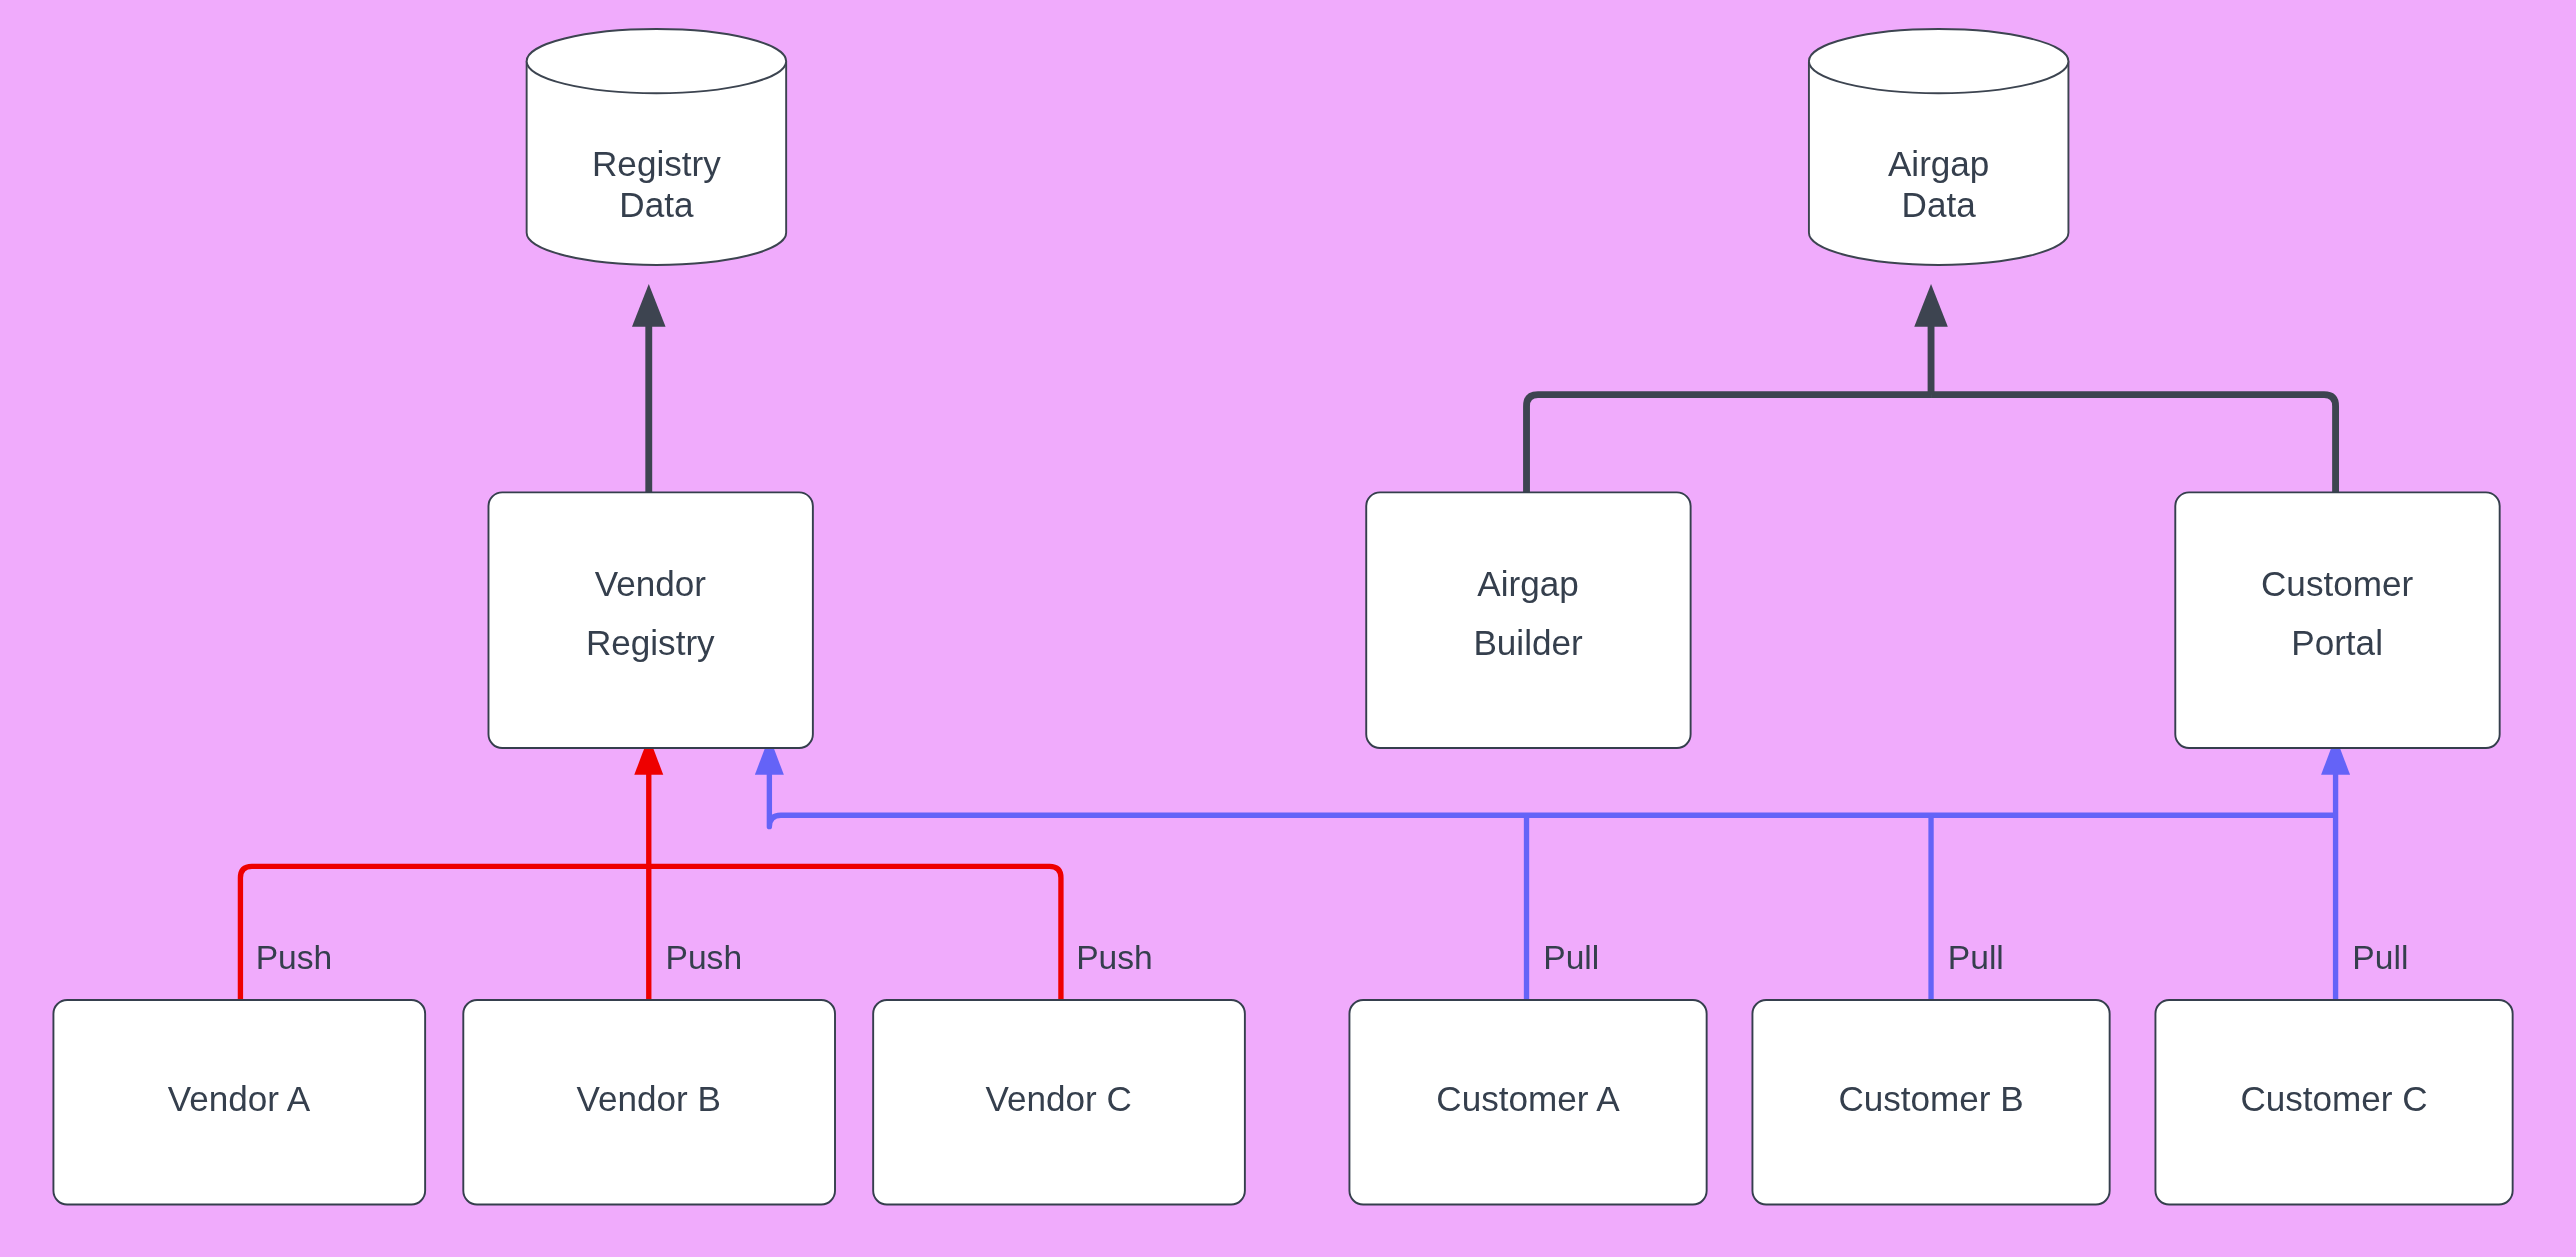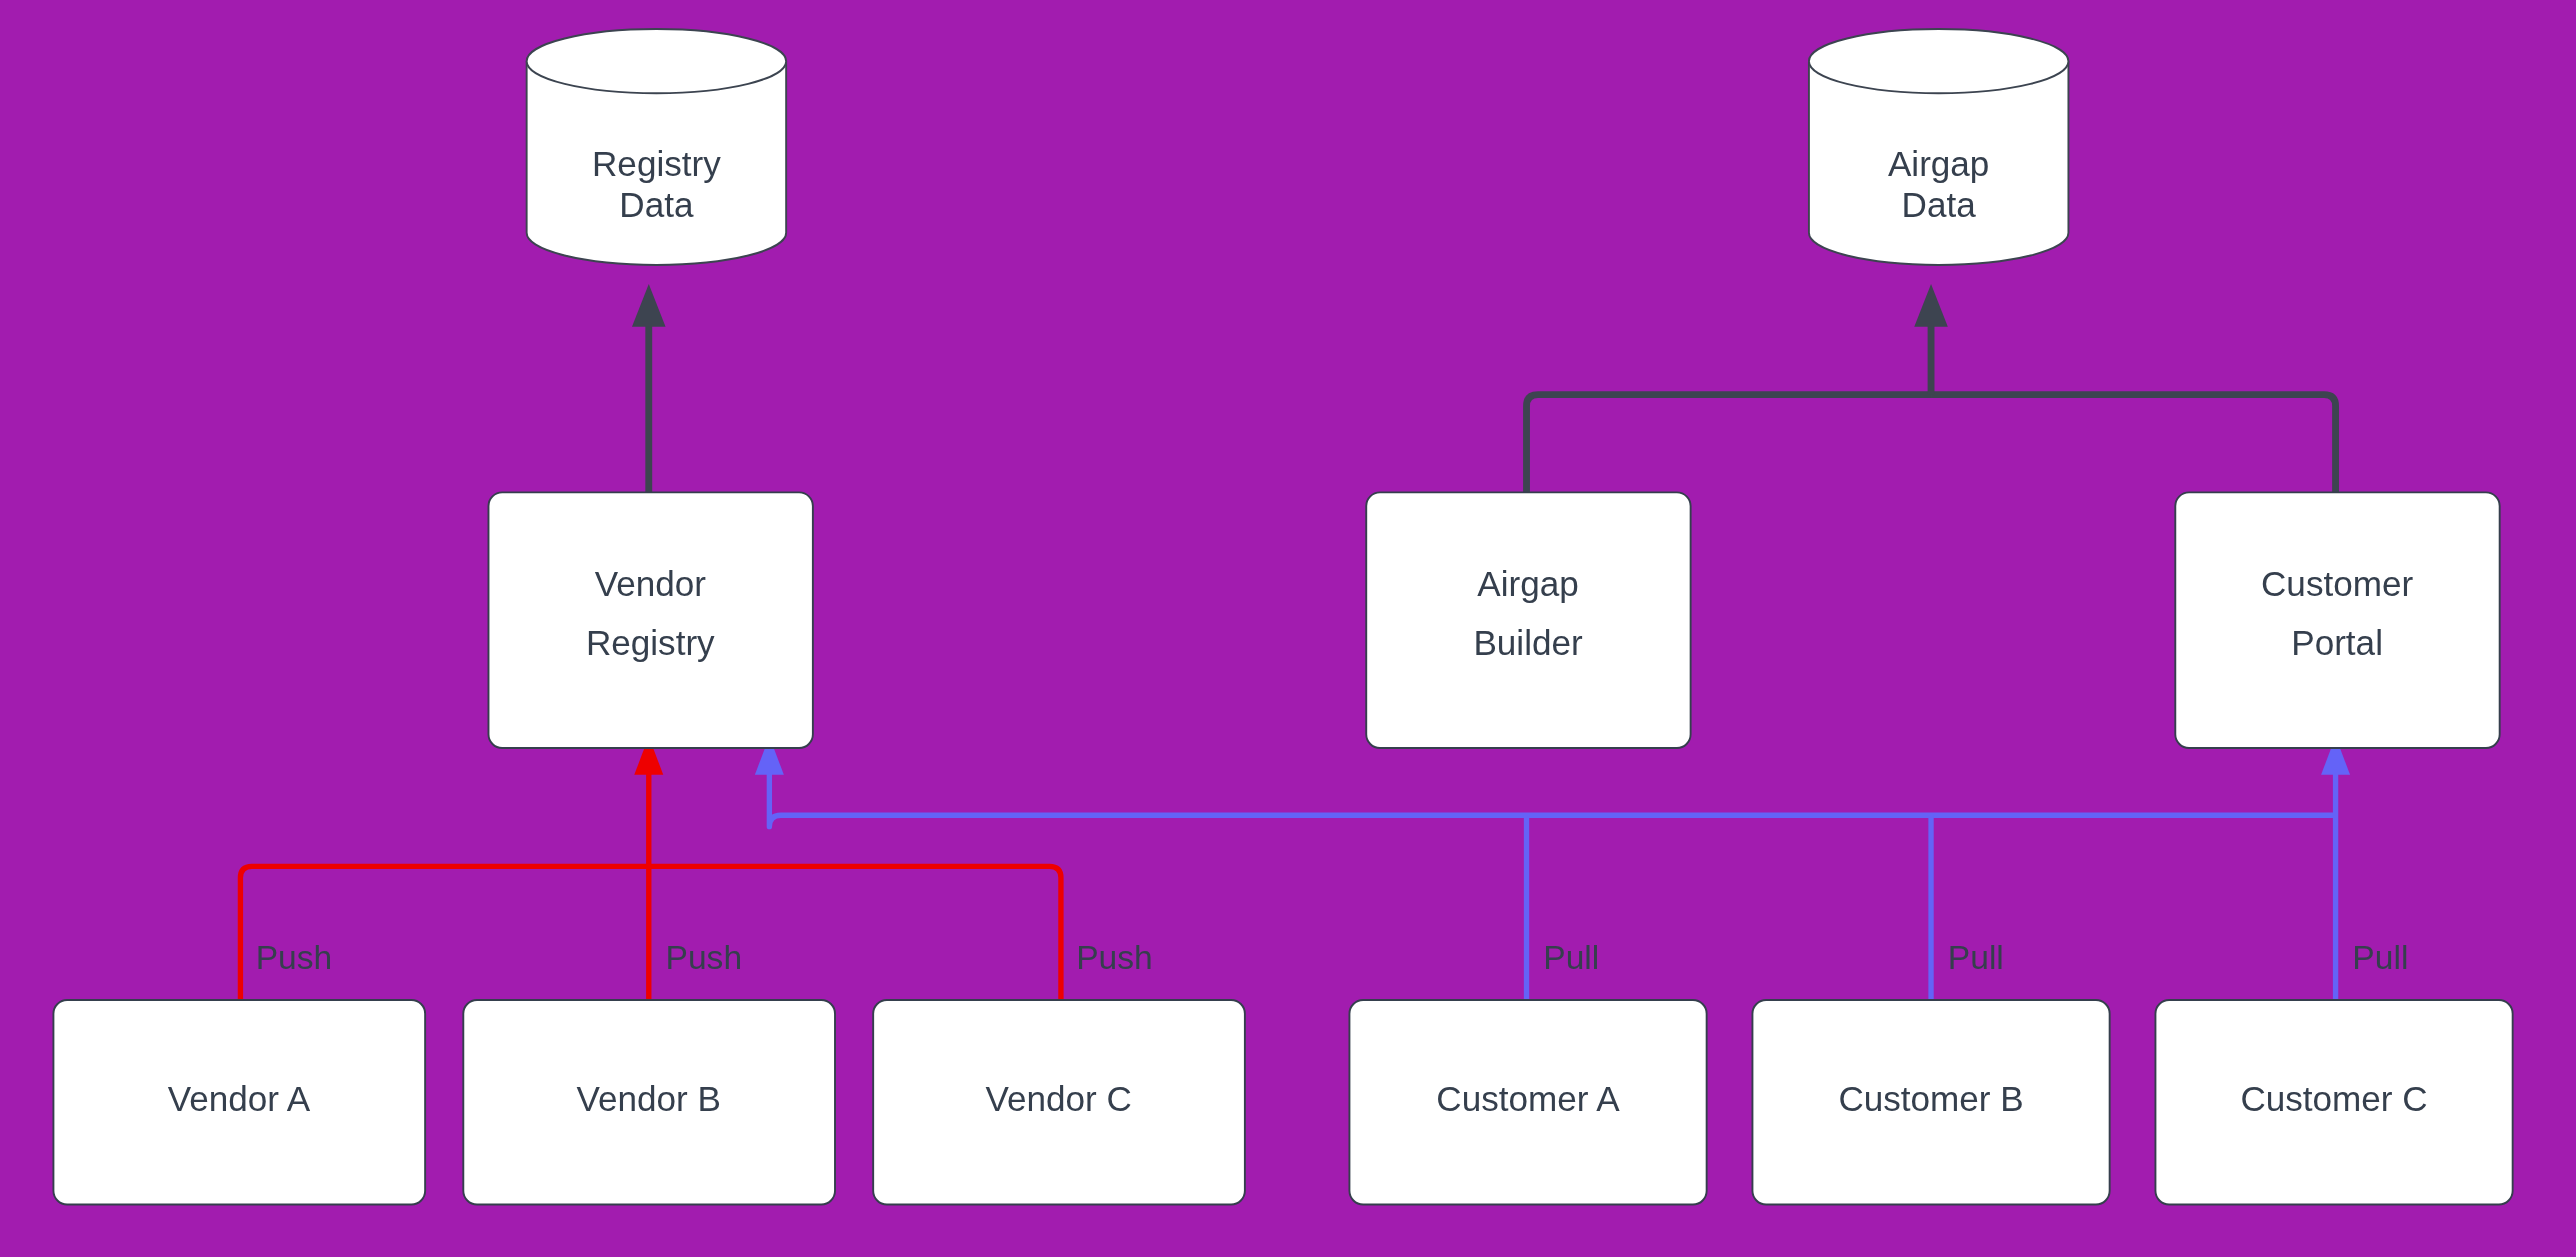--- a/index.html
+++ b/index.html
@@ -8,21 +8,21 @@
     padding: 0;
     background: #ffffff;
   }
   body {
     font-family: "Liberation Sans", sans-serif;
   }
   #diagram-root {
     position: relative;
     width: 2576px;
     height: 1258px;
-    background: #a21caf;
+    background: #f0abfc;
     overflow: hidden;
   }
   #diagram-svg {
     position: absolute;
     top: 0;
     left: 0;
     width: 2576px;
     height: 1258px;
     display: block;
   }

